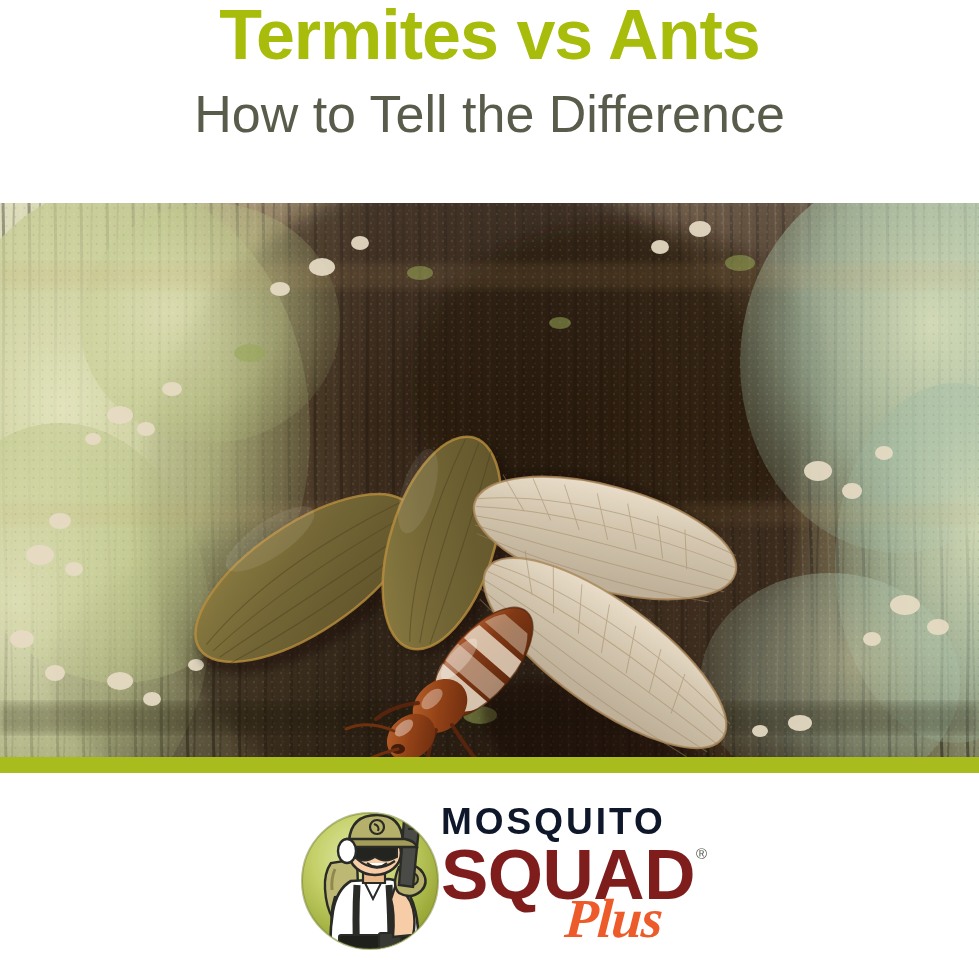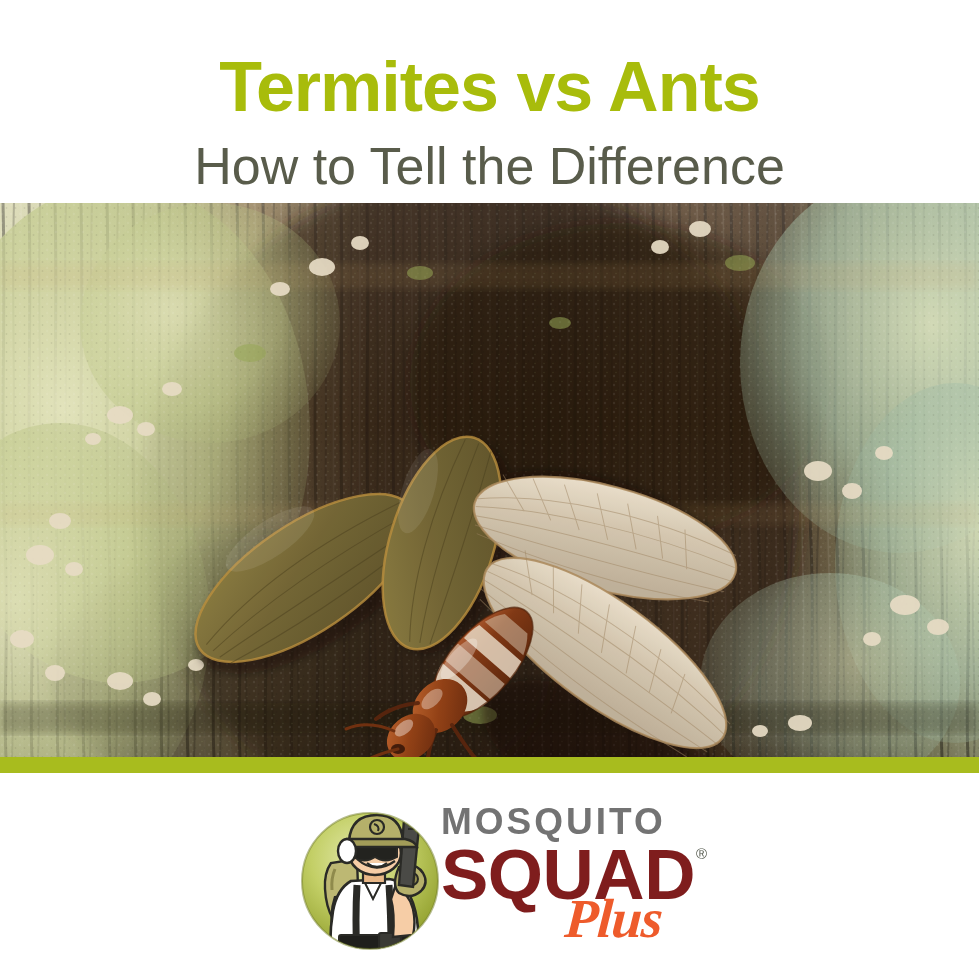--- a/index.html
+++ b/index.html
@@ -22,21 +22,20 @@
   .header {
     position: absolute;
     left: 0; top: 0;
     width: 979px;
     height: 203px;
     background: #ffffff;
     text-align: center;
   }
   .title {
     margin: 0;
-    padding-top: 52px;
     font-family: "Liberation Sans", sans-serif;
     font-size: 70px;
     font-weight: bold;
     line-height: 1.0;
     letter-spacing: -1px;
     color: #a8bc0b;
     white-space: nowrap;
   }
   .subtitle {
     margin: 8px;
@@ -98,21 +97,21 @@
     width: 250px;
     height: 150px;
   }
   .word-mosquito {
     position: absolute;
     left: 0; top: 0;
     font-family: "Liberation Sans", sans-serif;
     font-size: 37px;
     font-weight: bold;
     letter-spacing: 3.0px;
-    color: #737373;
+    color: #0f172a;
     line-height: 1;
     white-space: nowrap;
   }
   .word-squad-wrap {
     position: absolute;
     left: 0; top: 36px;
     white-space: nowrap;
   }
   .word-squad {
     font-family: Liberation Sans, sans-serif;

